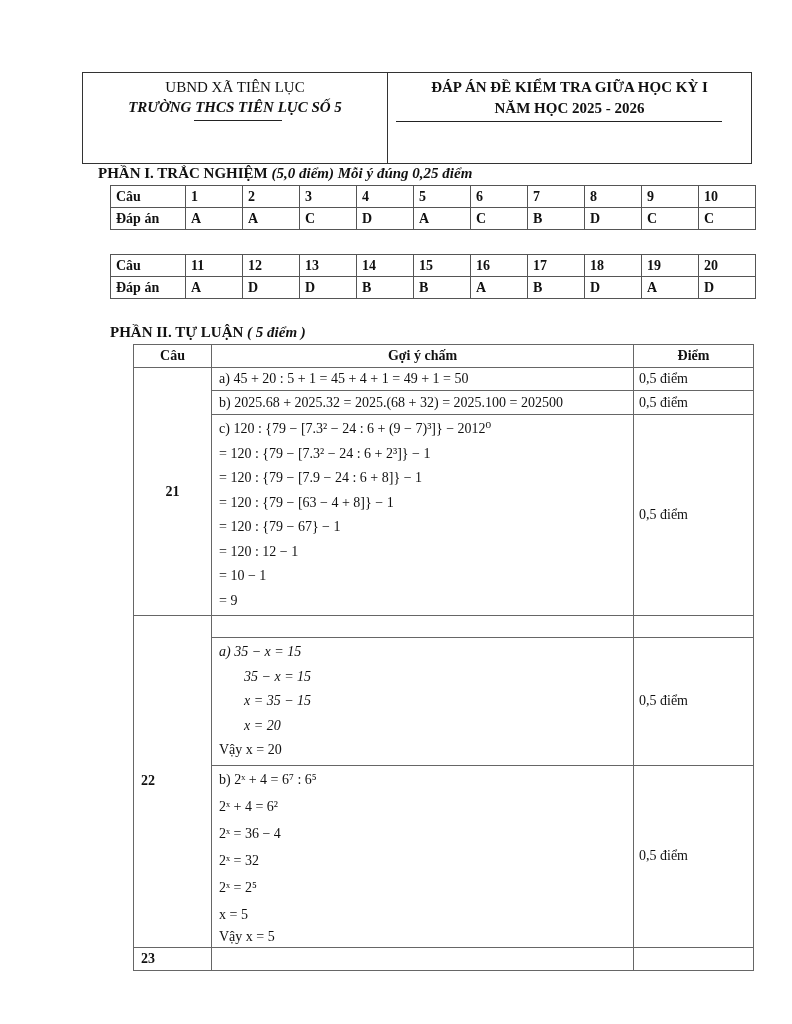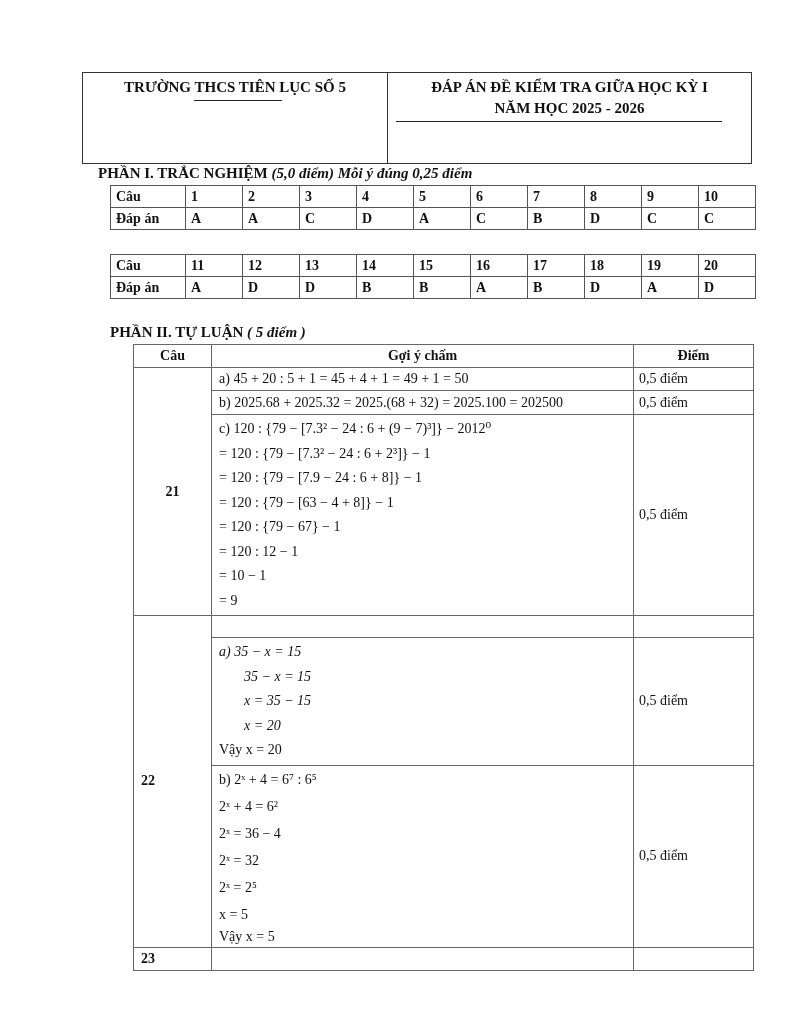--- a/index.html
+++ b/index.html
@@ -2,21 +2,21 @@
 <html><head>
 <meta charset="utf-8">
 <style>
   * { box-sizing: border-box; margin: 0; padding: 0; }
   html, body { width: 792px; height: 1024px; background: #ffffff; overflow: hidden; }
   body { position: relative; font-family: "Liberation Serif", "DejaVu Serif", serif; color: #111; }
 
   .header-box { position: absolute; left: 82px; top: 72px; width: 670px; height: 92px; border: 1px solid #333; display: flex; }
   .hdr-left { width: 305px; border-right: 1px solid #333; text-align: center; padding-top: 4px; }
   .hdr-left .l1 { font-size: 15px; line-height: 20px; }
-  .hdr-left .l2 { font-size: 15px; font-weight: bold; line-height: 20px; }
+  .hdr-left .l2 { font-size: 15px; font-weight: bold; line-height: 20px; font-style: italic; }
   .hdr-left .uline { width: 88px; height: 1px; background: #222; margin: 3px auto 0 auto; position: relative; left: 3px; }
   .hdr-right { flex: 1; text-align: center; padding-top: 4px; }
   .hdr-right .t { font-size: 15px; font-weight: bold; line-height: 21px; }
   .hdr-right .rline { width: 326px; height: 1px; background: #222; margin: 2px 0 0 8px; }
 
   .sec-title { position: absolute; font-size: 15px; font-weight: bold; }
   .sec-title i { font-weight: bold; font-style: italic; }
 
   table { border-collapse: collapse; position: absolute; }
   .mc td { border: 1px solid #555; font-size: 14px; font-weight: bold; height: 22px; padding: 0 5px; }
@@ -30,20 +30,21 @@
   .essay td.p { width: 120px; padding-left: 5px; }
   .line { height: 24.5px; line-height: 24px; white-space: nowrap; }
   .line.ind { padding-left: 25px; }
   .m { font-style: italic; }
 </style>
 </head>
 <body>
 
 <div class="header-box">
   <div class="hdr-left">
+    <div class="l1">UBND XÃ TIÊN LỤC</div>
     <div class="l2">TRƯỜNG THCS TIÊN LỤC SỐ 5</div>
     <div class="uline"></div>
   </div>
   <div class="hdr-right">
     <div class="t">ĐÁP ÁN ĐỀ KIỂM TRA GIỮA HỌC KỲ I</div>
     <div class="t">NĂM HỌC 2025 - 2026</div>
     <div class="rline"></div>
   </div>
 </div>
 

